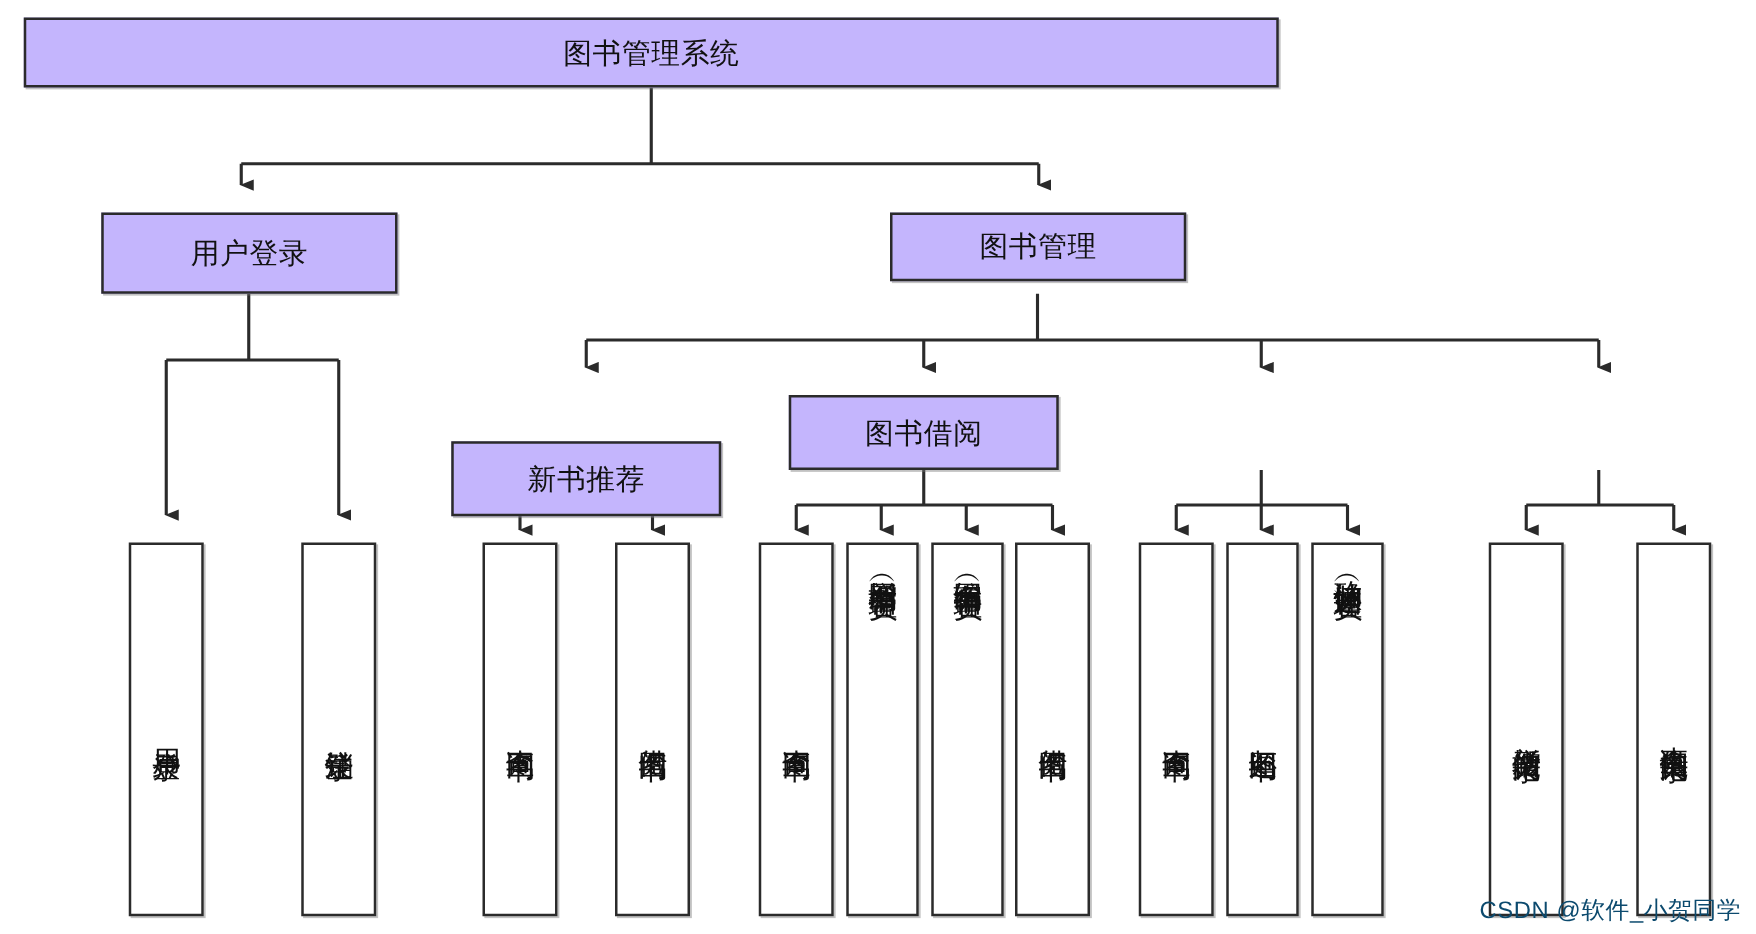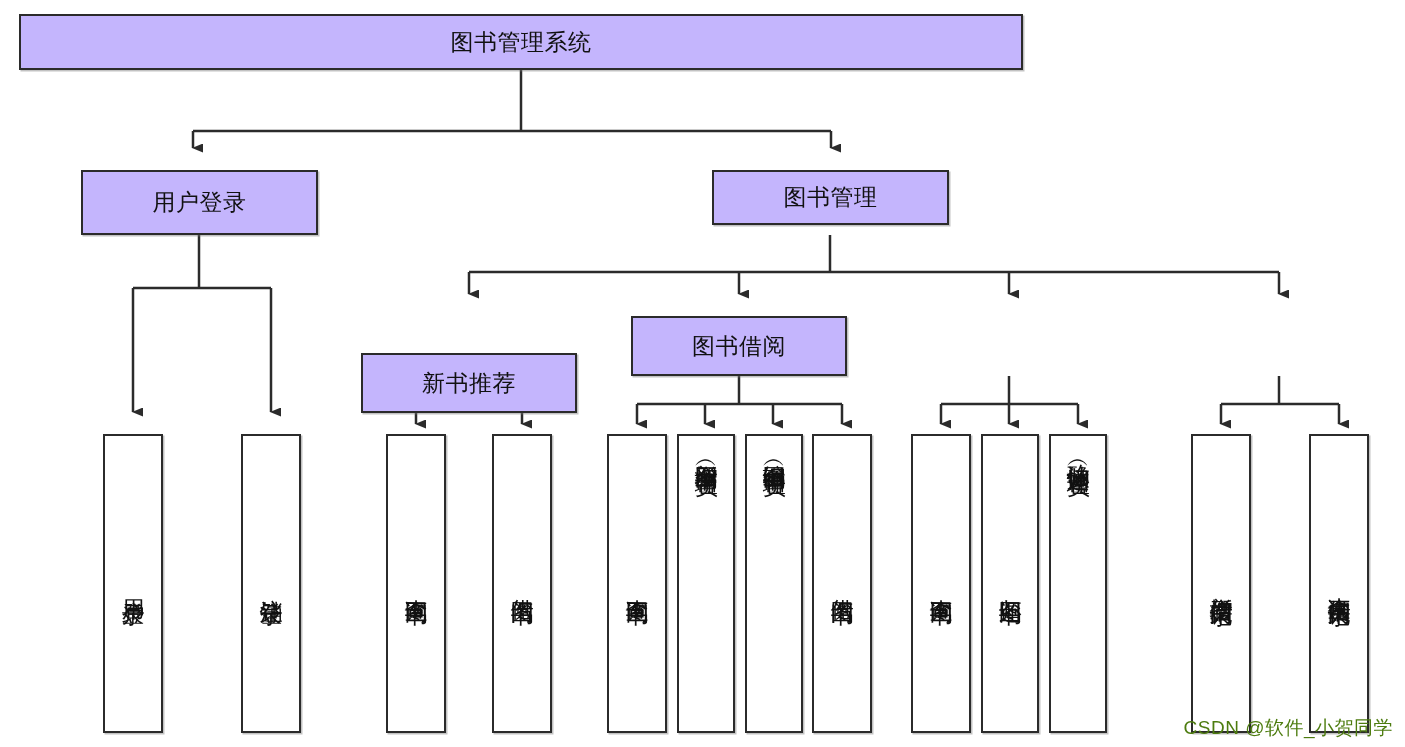--- a/index.html
+++ b/index.html
@@ -65,21 +65,21 @@
   }
   .leaf-box.center-text {
     align-items: center;
     padding-top: 0;
   }
   #watermark {
     position: absolute;
     right: 12px;
     bottom: 6px;
     font-size: 19px;
-    color: #4d7c0f;
+    color: #0c4a6e;
     white-space: nowrap;
     letter-spacing: 0.5px;
   }
 </style>
 </head>
 <body>
 
 <div id="canvas">
 
   <svg id="diagram-svg" viewBox="0 0 1405 747" xmlns="http://www.w3.org/2000/svg">

